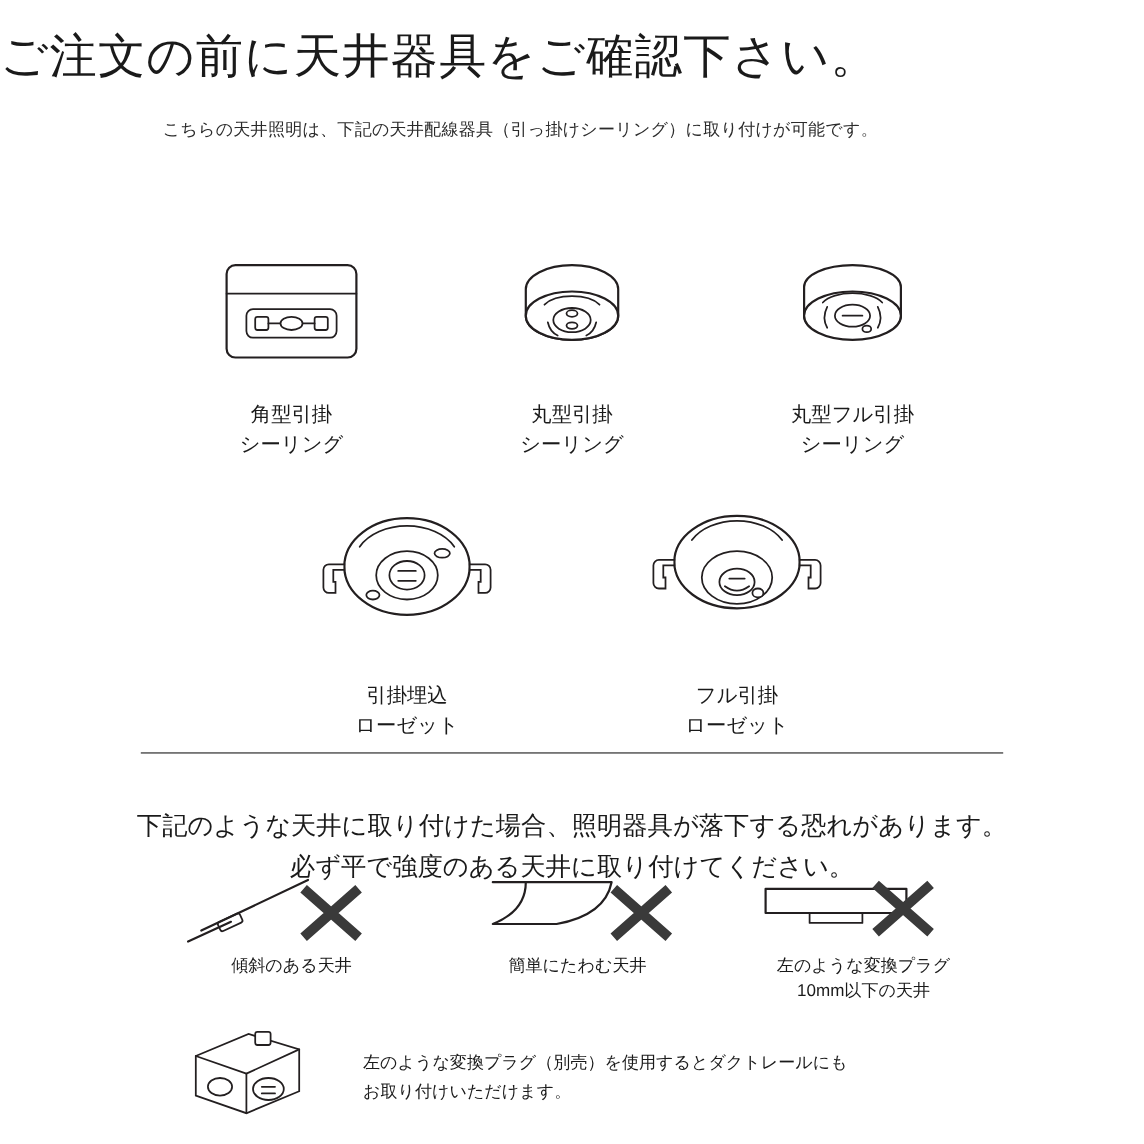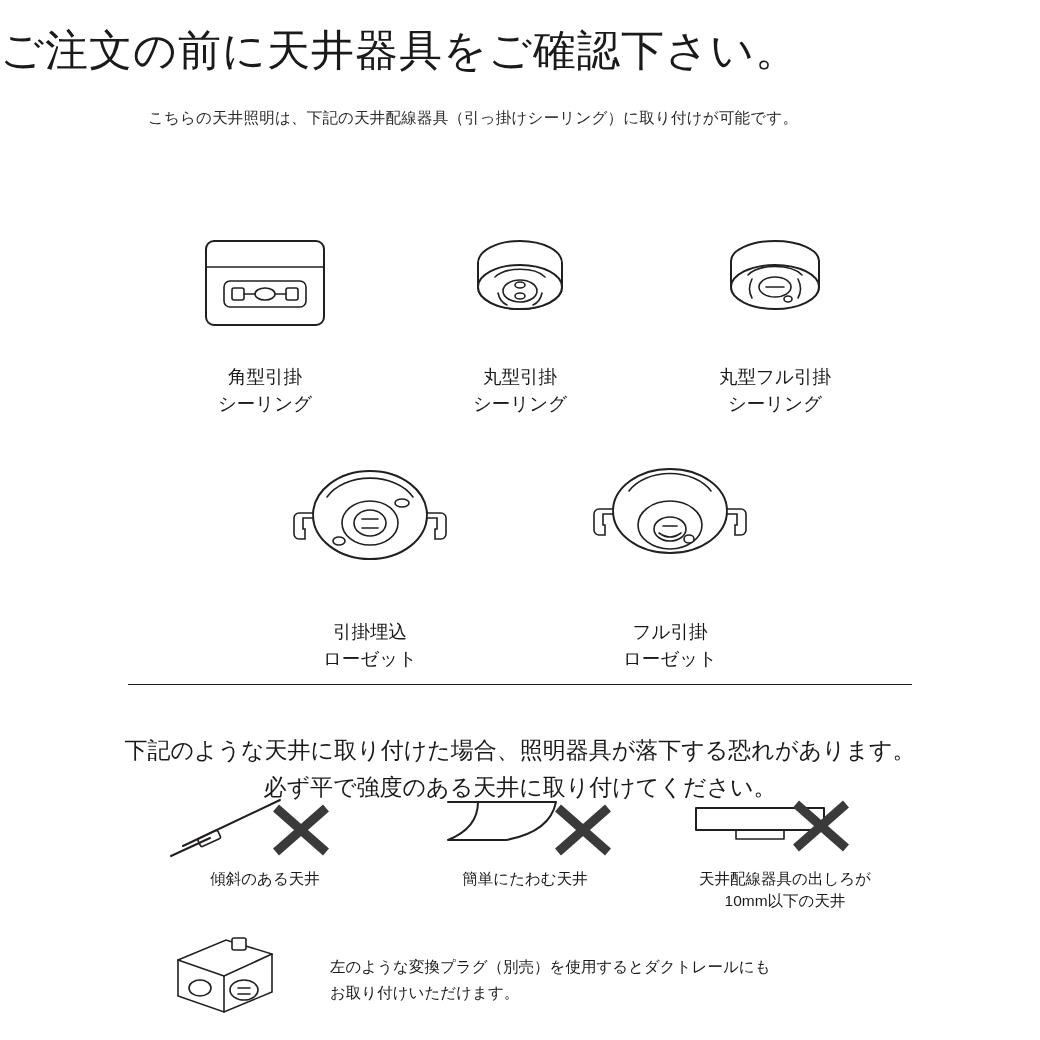--- a/index.html
+++ b/index.html
@@ -302,21 +302,21 @@
     </div>
 
     <div class="bad">
       <div class="art">
         <svg width="215" height="68" viewBox="0 0 215 68" aria-hidden="true">
           <rect class="ln" x="18" y="14" width="128" height="22"></rect>
           <rect class="ln-thin" x="58" y="36" width="48" height="9"></rect>
           <path class="xmark" d="M118 10 L168 54 M168 10 L118 54"></path>
         </svg>
       </div>
-      <div class="caption">天井配線器具の出しろが
+      <div class="caption">左のような変換プラグ
 10mm以下の天井</div>
     </div>
   </div>
 
   <div class="plug-note">
     <div class="art">
       <svg width="130" height="90" viewBox="0 0 130 90" aria-hidden="true">
         <path class="fillw-thin" d="M18 30 L66 10 L112 24 L112 62 L64 82 L18 66 z"></path>
         <path class="ln-thin" d="M18 30 L64 46 L112 24"></path>
         <path class="ln-thin" d="M64 46 L64 82"></path>

